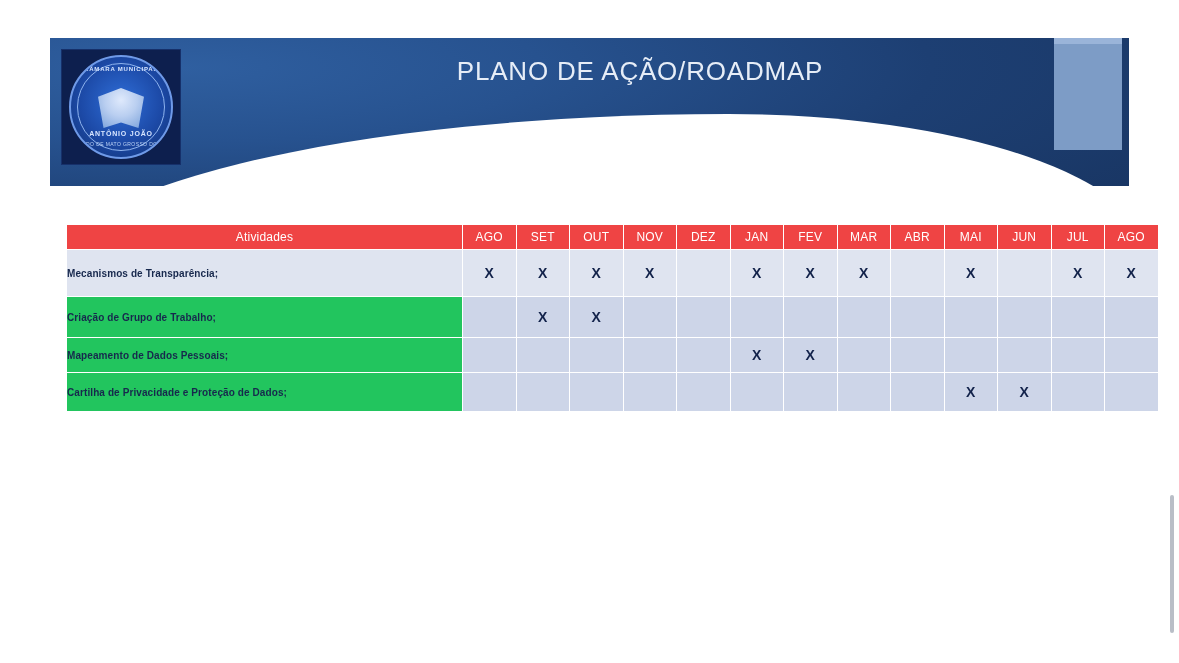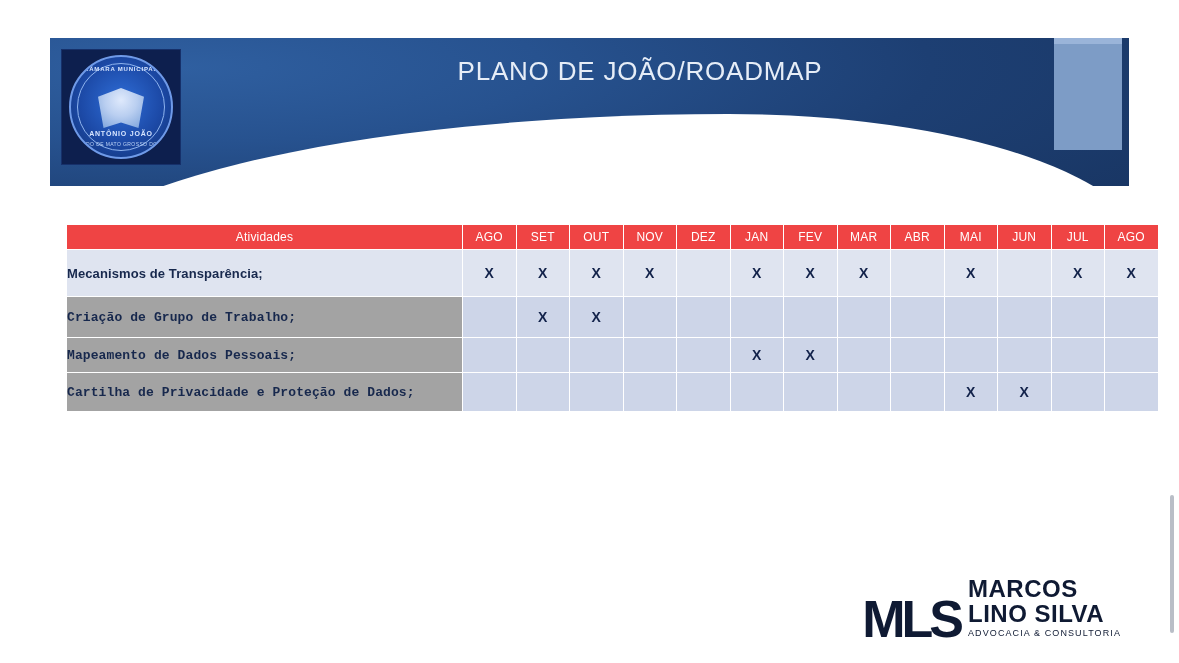--- a/index.html
+++ b/index.html
@@ -186,27 +186,27 @@
   .roadmap thead th.col-act {
     width: 395px;
   }
   .roadmap thead th.col-month {
     width: 52.5px;
     margin-top: 48px;
   }
   .act-cell {
     background: #dfe4f0;
     color: #17284d;
-    font-size: 13px;
+    font-size: 10px;
     font-weight: bold;
     padding: 6px 0 6px 8px;
     vertical-align: middle;
     letter-spacing: .1px;
   }
-  .row-alt .act-cell { background: #a3a3a3; font-family: Liberation Mono, monospace; }
+  .row-alt .act-cell { background: #22c55e; }
   .mark-cell {
     background: #dfe4f0;
     text-align: center;
     vertical-align: middle;
     font-size: 14px;
     font-weight: bold;
     color: #12224a;
   }
   .row-alt .mark-cell { background: #cdd5e8; }
   .r-h1 td { height: 46px; }
@@ -279,21 +279,21 @@
 <div id="slide">
 
   <div class="header-band">
     <div class="accent-block"></div>
     <div class="accent-block-light"></div>
     <div class="header-curve2"></div>
     <div class="header-curve"></div>
   </div>
 
   <div class="titles">
-    <p class="title-sub">PLANO DE JOÃO/ROADMAP</p>
+    <p class="title-sub">PLANO DE AÇÃO/ROADMAP</p>
   </div>
 
   <div class="logo-wrap">
     <div class="logo-circle">
       <div class="logo-top-text">CÂMARA MUNICIPAL</div>
       <div class="logo-emblem"></div>
       <div class="logo-bottom-text">ANTÔNIO JOÃO</div>
       <div class="logo-year">ESTADO DE MATO GROSSO DO SUL</div>
     </div>
   </div>
@@ -386,26 +386,18 @@
         <td class="mark-cell">X</td>
         <td class="mark-cell">X</td>
         <td class="mark-cell"></td>
         <td class="mark-cell"></td>
       </tr>
 
 
     </tbody>
   </table>
 
-  <div class="mls">
-    <div class="mls-mark">MLS</div>
-    <div class="mls-text">
-      <div class="mls-l1">MARCOS</div>
-      <div class="mls-l2">LINO SILVA</div>
-      <div class="mls-l3">ADVOCACIA &amp; CONSULTORIA</div>
-    </div>
-  </div>
 
   <div class="scroll-track">
     <div class="scroll-thumb"></div>
   </div>
 
 </div>
 
 </body></html>

